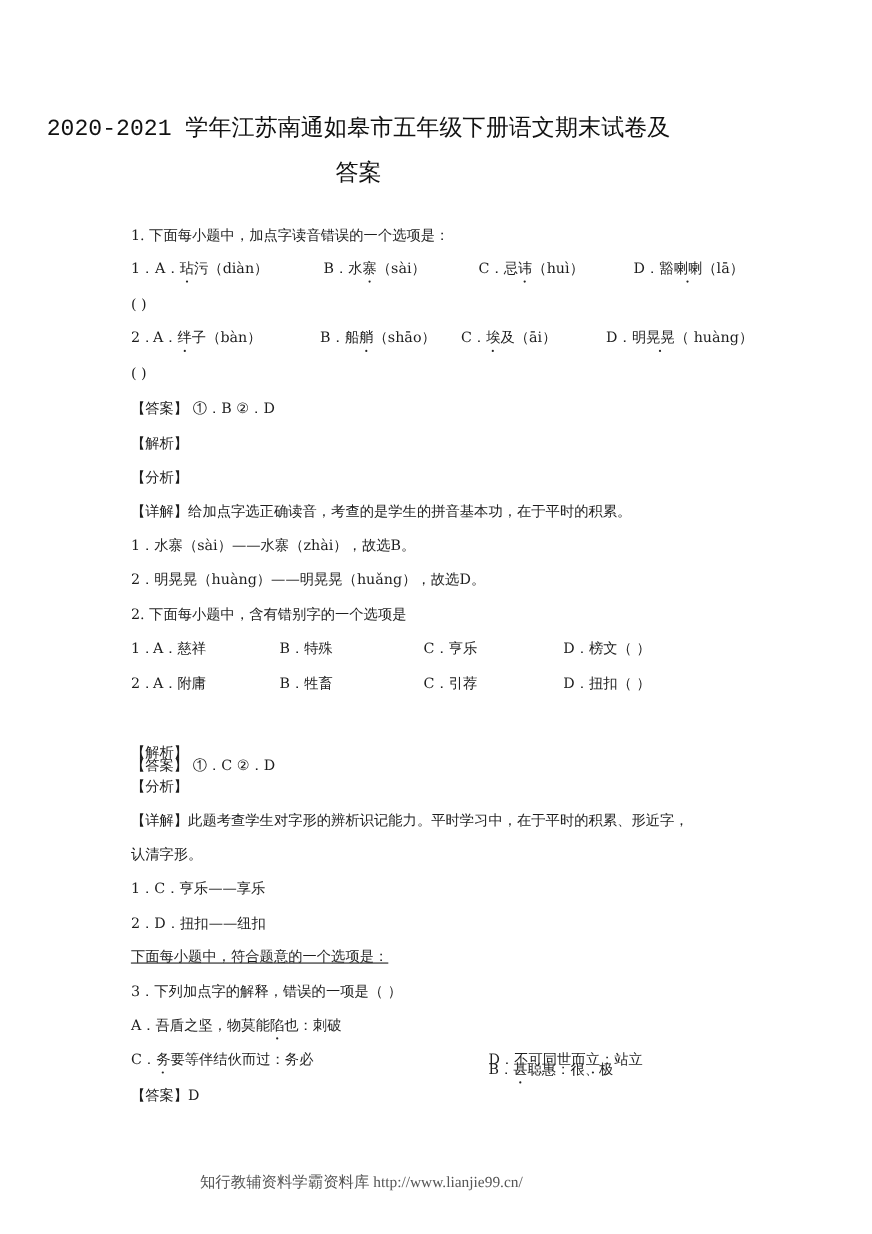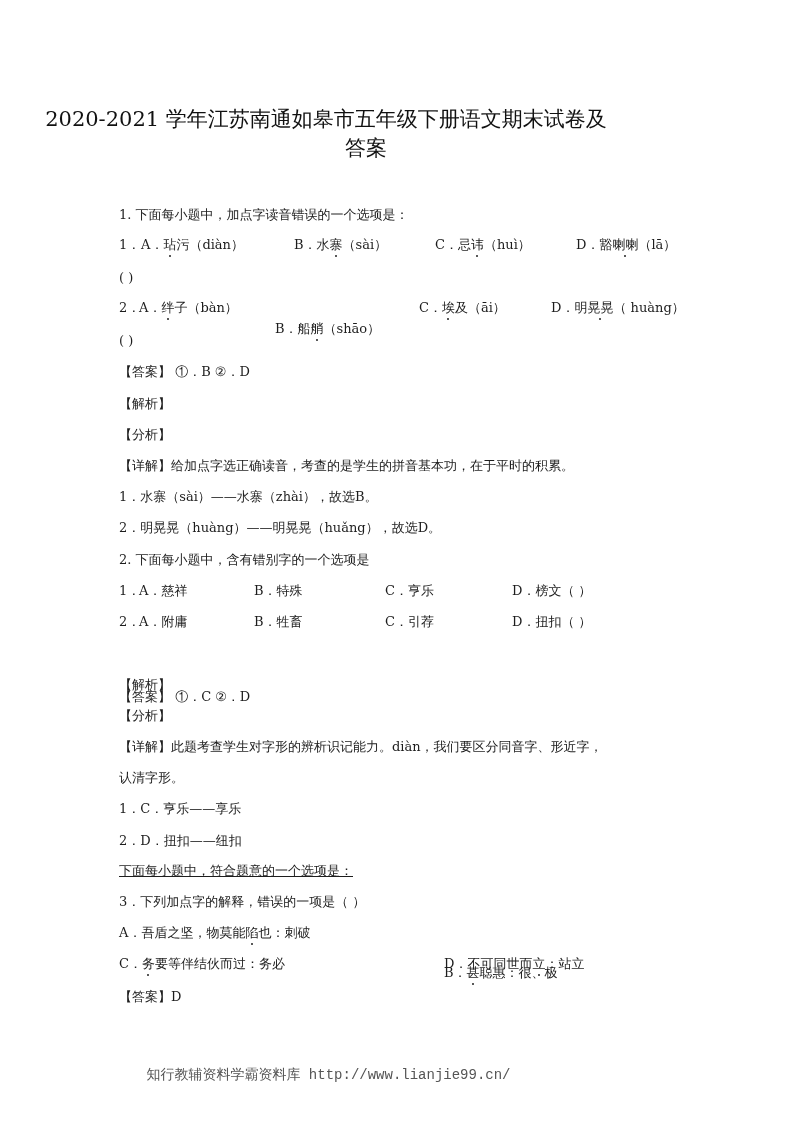--- a/index.html
+++ b/index.html
@@ -4,61 +4,61 @@
   <style>
     html, body { margin: 0; padding: 0; background: #ffffff; }
     body {
       width: 793px; height: 1122px; position: relative; overflow: hidden;
       font-family: "DejaVu Serif", "Liberation Serif", serif;
       color: #1a1a1a;
     }
     .page { position: absolute; left: 0; top: 0; width: 793px; height: 1122px; }
     .title {
       position: absolute; left: 0; width: 652px; text-align: center;
-      font-size: 21px; line-height: 24px; color: #111;
+      font-size: 21px; line-height: 24px; color: #111; font-family: Liberation Mono, monospace;
     }
     .line {
       position: absolute; left: 119px; font-size: 13px; line-height: 16px;
       white-space: nowrap; color: #1d1d1d;
     }
     .opt { position: absolute; white-space: nowrap; font-size: 13px; line-height: 16px; }
     .dot { position: relative; display: inline-block; }
     .dot::after {
       content: ""; position: absolute; left: 50%; bottom: -4px;
       width: 2px; height: 2px; margin-left: -1px; background: #222; border-radius: 1px;
     }
     .footer {
       position: absolute; top: 1066px; left: 0; width: 657px; text-align: center;
-      font-family: Liberation Mono, monospace;
+      font-family: Liberation Serif, serif;
       font-size: 14px; color: #555;
     }
   </style>
 </head>
 <body>
 
 <div class="page">
 
   <div class="title" style="top:107px;">2020-2021 学年江苏南通如皋市五年级下册语文期末试卷及</div>
-  <div class="title" style="top:136px;padding-left:40px;">答案</div>
+  <div class="title" style="top:148px;">答案</div>
 
   <div class="line" style="top:207px;">1. 下面每小题中，加点字读音错误的一个选项是：</div>
 
   <div class="line" style="top:237px;">
     <span class="opt" style="left:0;">1．</span>
     <span class="opt" style="left:22px;"><span>A．</span><span></span><span class="dot">玷</span><span>污（diàn）</span></span>
     <span class="opt" style="left:175px;"><span>B．</span><span>水</span><span class="dot">寨</span><span>（sài）</span></span>
     <span class="opt" style="left:316px;"><span>C．</span><span>忌</span><span class="dot">讳</span><span>（huì）</span></span>
     <span class="opt" style="left:457px;"><span>D．</span><span>豁</span><span class="dot">喇喇</span><span>（lā）</span></span>
   </div>
   <div class="line" style="top:270px;">(      )</div>
 
   <div class="line" style="top:300px;">
     <span class="opt" style="left:0;">2．</span>
     <span class="opt" style="left:20px;"><span>A．</span><span></span><span class="dot">绊</span><span>子（bàn）</span></span>
-    <span class="opt" style="left:156px;margin-top:21px;"><span>B．</span><span>船</span><span class="dot">艄</span><span>（shāo）</span></span>
+    <span class="opt" style="left:172px;"><span>B．</span><span>船</span><span class="dot">艄</span><span>（shāo）</span></span>
     <span class="opt" style="left:300px;"><span>C．</span><span></span><span class="dot">埃</span><span>及（āi）</span></span>
     <span class="opt" style="left:432px;"><span>D．</span><span>明</span><span class="dot">晃晃</span><span>（ huàng）</span></span>
   </div>
   <div class="line" style="top:333px;">(      )</div>
 
   <div class="line" style="top:364px;">【答案】    ①．B    ②．D</div>
   <div class="line" style="top:396px;">【解析】</div>
   <div class="line" style="top:427px;">【分析】</div>
   <div class="line" style="top:458px;">【详解】给加点字选正确读音，考查的是学生的拼音基本功，在于平时的积累。</div>
   <div class="line" style="top:489px;">1．水寨（sài）——水寨（zhài），故选B。</div>
@@ -75,21 +75,21 @@
   <div class="line" style="top:614px;">
     <span class="opt" style="left:0;">2．</span>
     <span class="opt" style="left:20px;">A．附庸</span>
     <span class="opt" style="left:135px;">B．牲畜</span>
     <span class="opt" style="left:266px;">C．引荐</span>
     <span class="opt" style="left:393px;">D．扭扣（      ）</span>
   </div>
   <div class="line" style="top:645px;margin-top:44px;">【答案】    ①．C    ②．D</div>
   <div class="line" style="top:677px;">【解析】</div>
   <div class="line" style="top:708px;">【分析】</div>
-  <div class="line" style="top:739px;">【详解】此题考查学生对字形的辨析识记能力。diàn，我们要区分同音字、形近字，</div>
+  <div class="line" style="top:739px;">【详解】此题考查学生对字形的辨析识记能力。平时学习中，在于平时的积累、形近字，</div>
   <div class="line" style="top:770px;">认清字形。</div>
   <div class="line" style="top:801px;">1．C．亨乐——享乐</div>
   <div class="line" style="top:833px;">2．D．扭扣——纽扣</div>
 
   <div class="line" style="top:863px;text-decoration:underline;">下面每小题中，符合题意的一个选项是：</div>
   <div class="line" style="top:894px;">3．下列加点字的解释，错误的一项是（      ）</div>
   <div class="line" style="top:925px;">
     <span class="opt" style="left:0;"><span>A．</span><span>吾盾之坚，物莫能</span><span class="dot">陷</span><span>也：刺破</span></span>
     <span class="opt" style="left:325px;margin-top:40px;"><span>B．</span><span></span><span class="dot">甚</span><span>聪惠：很、极</span></span>
   </div>

